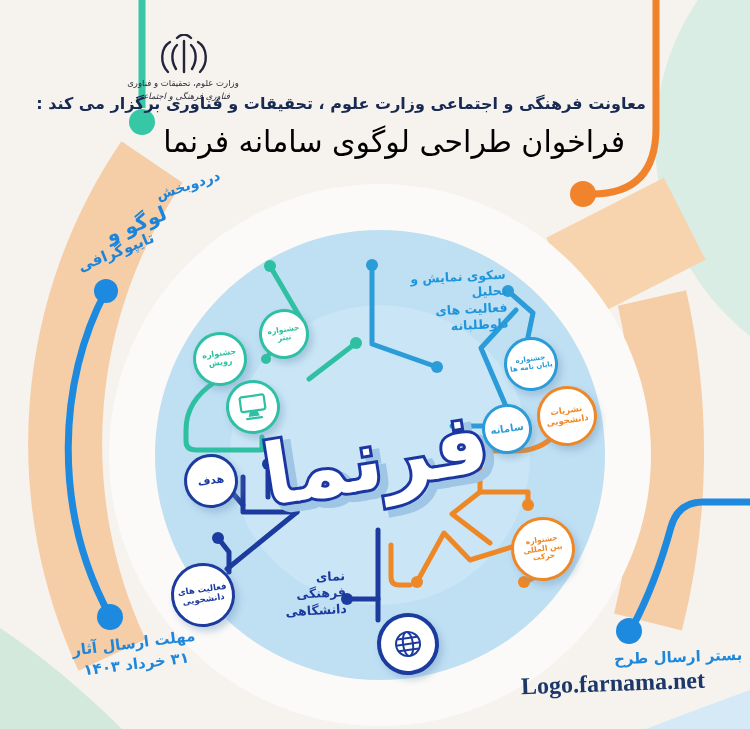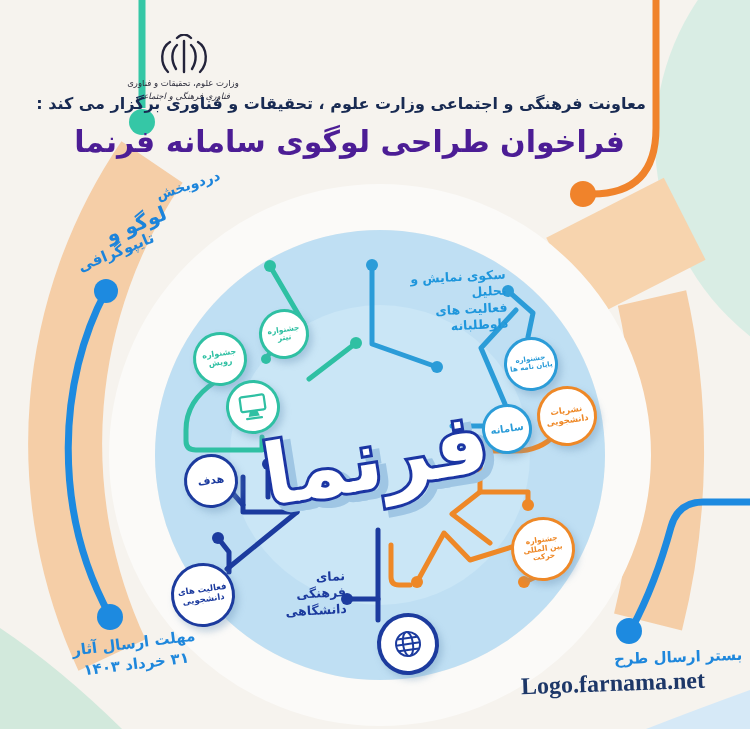--- a/index.html
+++ b/index.html
@@ -130,21 +130,21 @@
       <path d="M34,35 C39,27 39,17 33,11"></path>
       <line x1="26" y1="7" x2="26" y2="38"></line>
       <path d="M19,4 q7,-7 14,0"></path>
     </g>
   </svg>
   <div class="abs rtl" style="left:113px;top:78px;width:140px;text-align:center;font-size:8.5px;color:#2B2B3A;">وزارت علوم، تحقیقات و فناوری</div>
   <div class="abs rtl" style="left:113px;top:91px;width:140px;text-align:center;font-size:8.5px;color:#2B2B3A;font-style:italic;">فناوری فرهنگی و اجتماعی</div>
 
   <div class="abs rtl" style="right:104px;top:94px;font-size:16px;font-weight:bold;color:#182A52;">معاونت فرهنگی و اجتماعی وزارت علوم ، تحقیقات و فناوری برگزار می کند :</div>
 
-  <div class="abs rtl" style="right:125px;top:124px;font-size:30px;font-weight:bold;color:#4c1d95;">فراخوان طراحی لوگوی سامانه فرنما</div>
+  <div class="abs rtl" style="right:125px;top:124px;font-size:30px;font-weight:normal;color:#000000;">فراخوان طراحی لوگوی سامانه فرنما</div>
 
   <div class="abs rtl" style="left:188px;top:185px;transform:translate(-50%,-50%) rotate(-18deg);font-size:14px;font-weight:bold;color:#1C84DB;white-space:nowrap;">دردوبخش</div>
   <div class="abs rtl" style="left:136px;top:224px;transform:translate(-50%,-50%) rotate(-22deg);font-size:20px;font-weight:bold;color:#1C84DB;white-space:nowrap;">لوگو و</div>
   <div class="abs rtl" style="left:116px;top:252px;transform:translate(-50%,-50%) rotate(-22deg);font-size:15px;font-weight:bold;color:#1C84DB;white-space:nowrap;">تایپوگرافی</div>
 
   <div class="abs rtl caption" style="left:375px;top:270px;width:132px;font-size:12.5px;color:#1E96DC;transform:rotate(-3deg);">
     <div>سکوی نمایش و تحلیل</div>
     <div>فعالیت های داوطلبانه</div>
   </div>
   <div class="abs rtl caption" style="left:272px;top:570px;width:74px;font-size:12.5px;color:#1C3B9E;transform:rotate(-3deg);">

